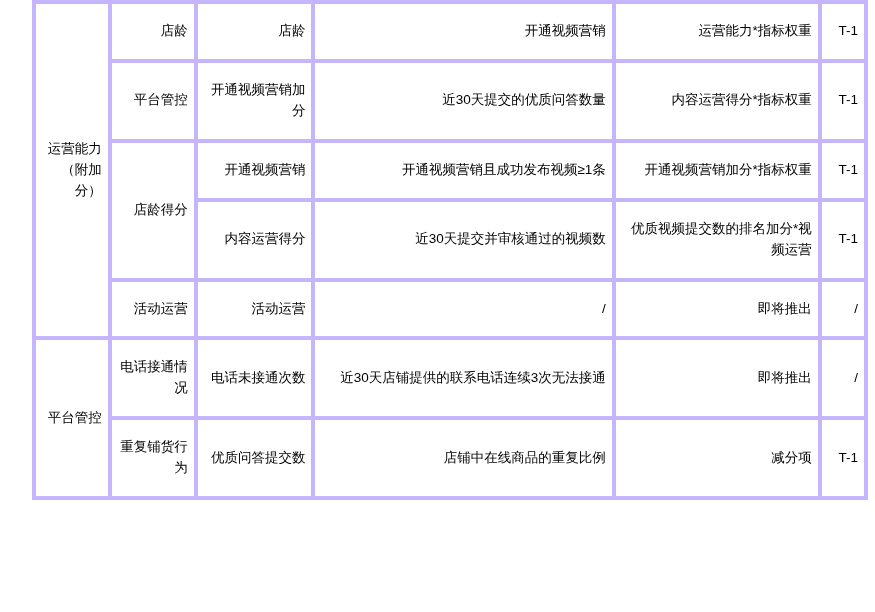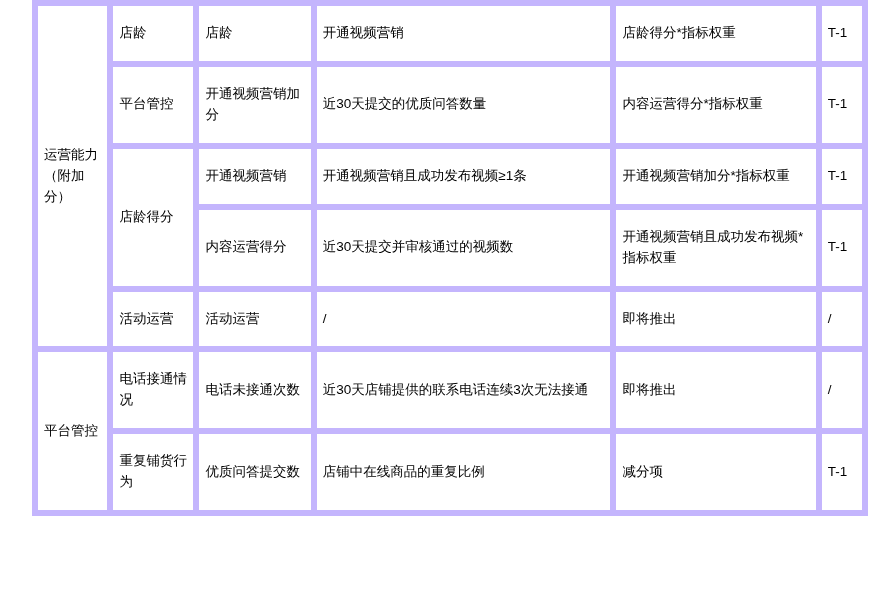--- a/index.html
+++ b/index.html
@@ -20,22 +20,22 @@
     height: 612px;
   }
   table.grid {
     border-collapse: collapse;
     table-layout: fixed;
     width: 836px;
     margin-left: 32px;
     margin-top: 0px;
   }
   table.grid td {
-    border: 6px solid #c4b5fd;
-    text-align: left;
+    border: 4px solid #c4b5fd;
+    text-align: right;
     vertical-align: middle;
     font-size: 13.5px;
     line-height: 1.55;
     padding: 17px 6px;
     word-break: break-word;
   }
   
   .c0 { width: 72px; }
   .c1 { width: 82px; }
   .c2 { width: 112px; }
@@ -71,21 +71,21 @@
         <td>
             <span class="cell-text">店龄</span>
           </td>
         <td>
             <span class="cell-text">店龄</span>
           </td>
         <td>
             <span class="cell-text">开通视频营销</span>
           </td>
         <td>
-            <span class="cell-text">店龄得分*指标权重</span>
+            <span class="cell-text">运营能力*指标权重</span>
           </td>
         <td>
             <span class="cell-text">T-1</span>
           </td>
       </tr>
 
       <tr>
         <td>
             <span class="cell-text">平台管控</span>
           </td>
@@ -122,21 +122,21 @@
       </tr>
 
       <tr>
         <td class="pad-v-lg">
             <span class="cell-text">内容运营得分</span>
           </td>
         <td class="pad-v-lg">
             <span class="cell-text">近30天提交并审核通过的视频数</span>
           </td>
         <td class="pad-v-lg">
-            <span class="cell-text">开通视频营销且成功发布视频*指标权重</span>
+            <span class="cell-text">优质视频提交数的排名加分*视频运营</span>
           </td>
         <td class="pad-v-lg">
             <span class="cell-text">T-1</span>
           </td>
       </tr>
 
       <tr>
         <td>
             <span class="cell-text">活动运营</span>
           </td>

